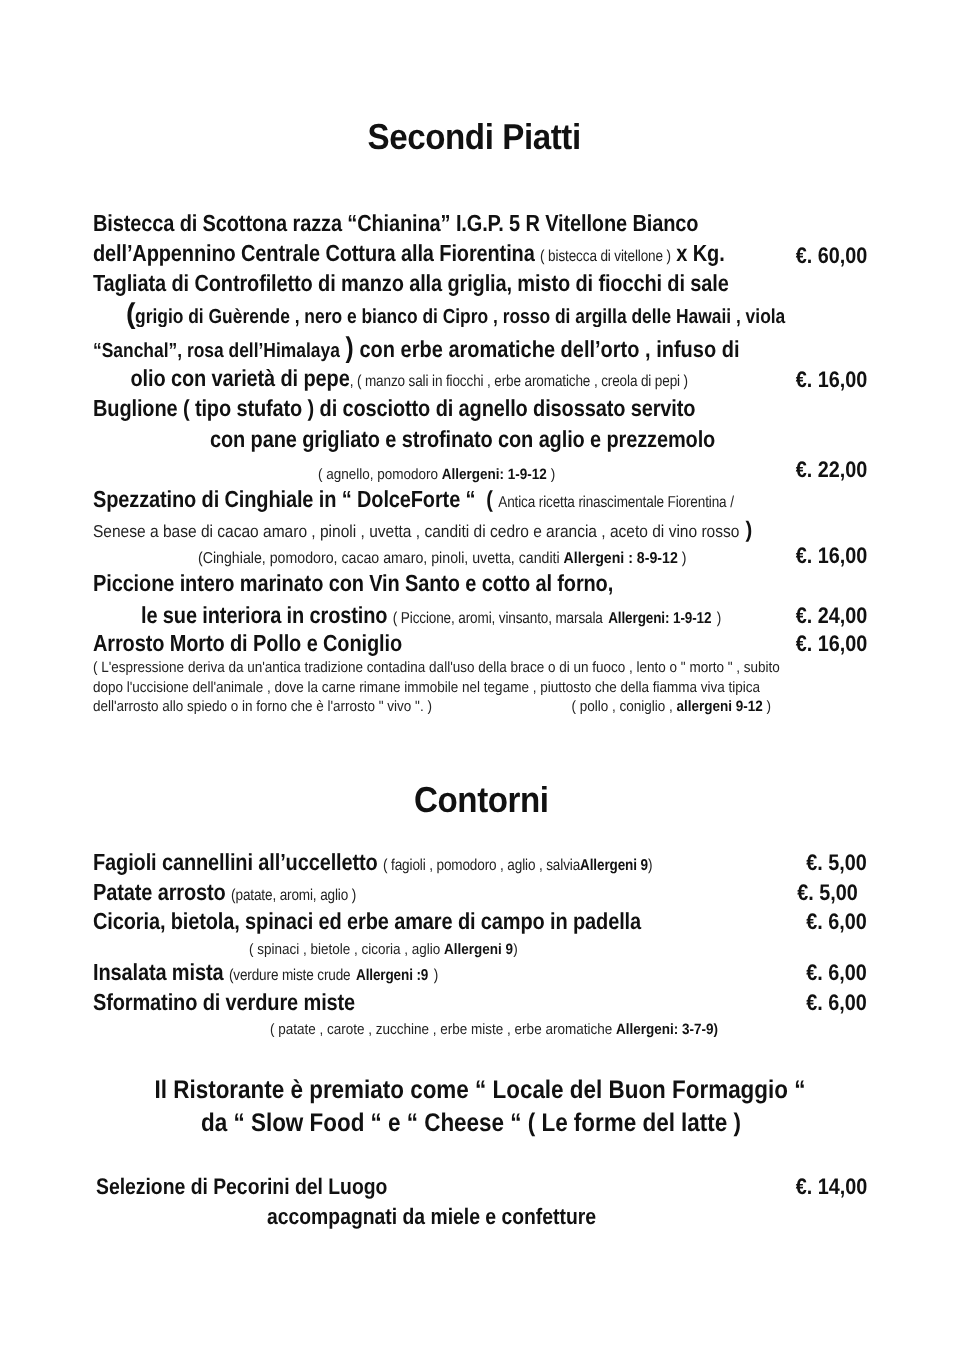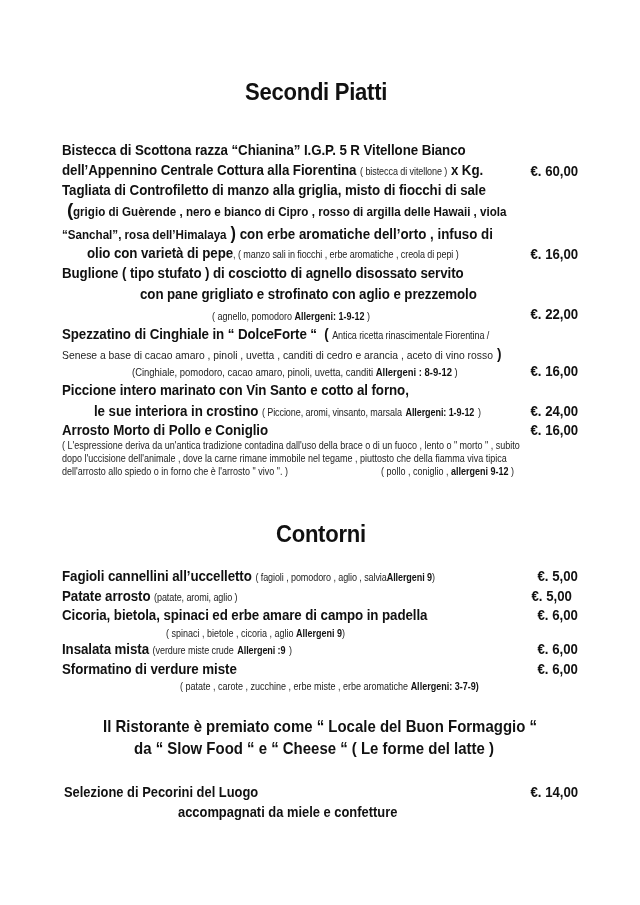--- a/index.html
+++ b/index.html
@@ -27,21 +27,21 @@
   <div class="abs main" style="left:62px;top:161px;">
     <span>dell’Appennino Centrale Cottura alla Fiorentina</span>
     <span class="sm">( bistecca di vitellone )</span>
     <span>x Kg.</span>
   </div>
   <div class="abs price" style="right:62px;top:162px;">€. 60,00</div>
 </div>
 
 <div>
   <div class="abs main" style="left:62px;top:181px;">Tagliata di Controfiletto di manzo alla griglia, misto di fiocchi di sale</div>
-  <div class="abs" style="left:67px;top:199px;font-weight:bold;">
+  <div class="abs" style="left:84px;top:199px;font-weight:bold;">
     <span style="font-size:19px;">(</span><span class="mid" style="display:inline-block;transform:scaleX(0.86);transform-origin:left center;font-size:13.5px;">grigio di Guèrende , nero e bianco di Cipro , rosso di argilla delle Hawaii , viola</span>
   </div>
   <div class="abs" style="left:62px;top:222px;font-weight:bold;transform:scaleX(0.86);transform-origin:left top;">
     <span style="font-size:13.5px;">“Sanchal”, rosa dell’Himalaya</span>
     <span style="font-size:19px;">)</span>
     <span style="font-size:15.5px;">con erbe aromatiche dell’orto , infuso di</span>
   </div>
   <div class="abs main" style="left:87px;top:244px;">
     <span>olio con varietà di pepe</span><span class="sm">, ( manzo sali in fiocchi , erbe aromatiche , creola di pepi )</span>
   </div>

